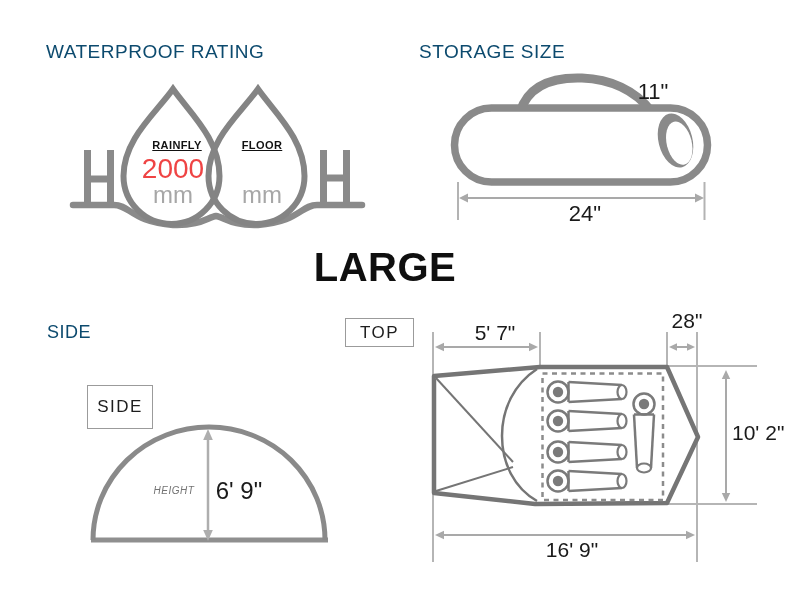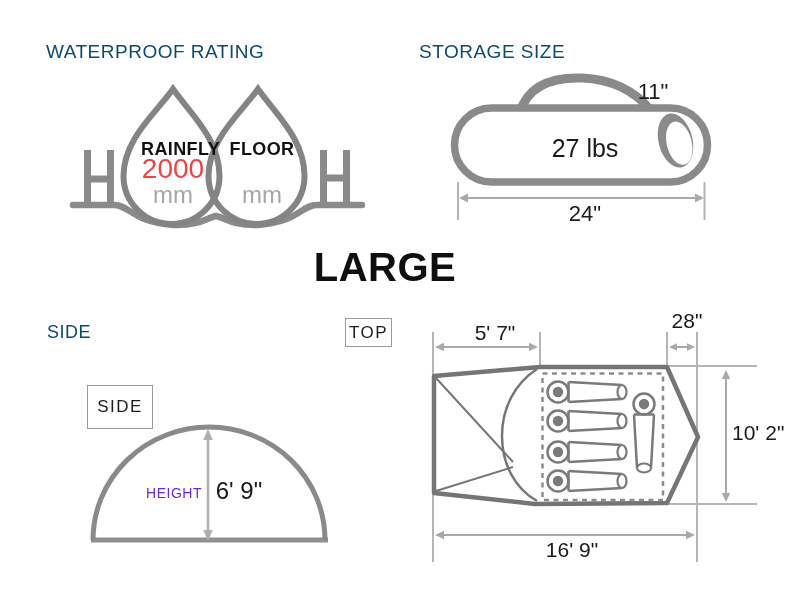--- a/index.html
+++ b/index.html
@@ -5,27 +5,27 @@
   html,body{margin:0;padding:0;}
   body{width:800px;height:600px;background:#ffffff;font-family:"Liberation Sans",sans-serif;}
   .canvas{position:relative;width:800px;height:600px;background:#fff;overflow:hidden;}
   .abs{position:absolute;}
   svg.abs{overflow:visible;}
   .sec-title{font-size:19px;color:#0c4a6e;letter-spacing:.5px;white-space:nowrap;}
   .dim{font-size:21px;color:#1a1a1a;white-space:nowrap;line-height:1.1;}
   .ctr{text-align:center;}
   .viewbox{border:1.5px solid #9b9b9b;display:flex;align-items:center;justify-content:center;
            font-size:17px;letter-spacing:1.5px;color:#1d1d1d;box-sizing:border-box;background:#fff;}
-  .droplabel{font-size:18px;font-weight:bold;letter-spacing:.4px;color:#111;line-height:1;}
+  .droplabel{font-size:11px;font-weight:bold;letter-spacing:.4px;color:#111;line-height:1;text-decoration:underline;}
   .dropvalue{font-size:28px;color:#ef4444;line-height:1;}
   .dropunit{font-size:24px;color:#a7a7a7;line-height:1;}
   .large{font-size:40px;font-weight:bold;color:#0f0f0f;letter-spacing:.5px;line-height:1;text-align:center;}
   .weight{font-size:25px;color:#1a1a1a;line-height:1;}
   .dim22{font-size:22px;color:#1a1a1a;line-height:1;}
-  .heightlbl{font-size:14px;color:#6d28d9;letter-spacing:.5px;line-height:1;}
+  .heightlbl{font-size:10px;color:#737373;letter-spacing:.5px;line-height:1;font-style:italic;}
   .heightval{font-size:24px;color:#1a1a1a;line-height:1;}
 </style>
 </head>
 <body>
 
 <div class="canvas">
 
   <div class="abs sec-title" style="left:46px;top:41px">WATERPROOF RATING</div>
 
   <svg class="abs" style="left:60px;top:75px" width="310" height="160" viewBox="0 0 310 160">
@@ -72,21 +72,20 @@
     <g stroke="#b3b3b3" stroke-width="2">
       <line x1="28" y1="112" x2="28" y2="150"></line>
       <line x1="274.5" y1="112" x2="274.5" y2="150"></line>
     </g>
     <line x1="36" y1="128" x2="267" y2="128" stroke="#a9a9a9" stroke-width="2"></line>
     <polygon points="29,128 38,123.6 38,132.4" fill="#a9a9a9"></polygon>
     <polygon points="274,128 265,123.6 265,132.4" fill="#a9a9a9"></polygon>
   </svg>
 
   <div class="abs dim22 ctr" style="left:625px;top:81px;width:56px">11"</div>
-  <div class="abs weight ctr" style="left:540px;top:136px;width:90px">27 lbs</div>
   <div class="abs dim22 ctr" style="left:557px;top:203px;width:56px">24"</div>
 
   <div class="abs large ctr" style="left:285px;top:247px;width:200px">LARGE</div>
 
   <div class="abs sec-title" style="left:47px;top:322px;font-size:18px">SIDE</div>
 
   <div class="abs viewbox" style="left:87px;top:385px;width:66px;height:44px">SIDE</div>
 
   <svg class="abs" style="left:85px;top:420px" width="250" height="130" viewBox="0 0 250 130">
     <line x1="6" y1="120" x2="243" y2="120" stroke="#8f8f8f" stroke-width="5"></line>
@@ -94,21 +93,21 @@
     <g>
       <line x1="123" y1="16" x2="123" y2="114" stroke="#aeaeae" stroke-width="2.5"></line>
       <polygon points="123,9 118.2,20 127.8,20" fill="#aeaeae"></polygon>
       <polygon points="123,121 118.2,110 127.8,110" fill="#aeaeae"></polygon>
     </g>
   </svg>
 
   <div class="abs heightlbl ctr" style="left:145px;top:486px;width:58px">HEIGHT</div>
   <div class="abs heightval ctr" style="left:207px;top:479px;width:64px">6' 9"</div>
 
-  <div class="abs viewbox" style="left:345px;top:318px;width:47px;height:29px">TOP</div>
+  <div class="abs viewbox" style="left:345px;top:318px;width:69px;height:29px">TOP</div>
 
   <svg class="abs" style="left:425px;top:310px" width="350" height="260" viewBox="0 0 350 260">
 
     <g stroke="#b5b5b5" stroke-width="2">
       <line x1="8" y1="22" x2="8" y2="252"></line>
       <line x1="115" y1="22" x2="115" y2="58"></line>
       <line x1="242" y1="22" x2="242" y2="58"></line>
       <line x1="272" y1="22" x2="272" y2="252"></line>
       <line x1="242" y1="56" x2="332" y2="56"></line>
       <line x1="242" y1="194" x2="332" y2="194"></line>

